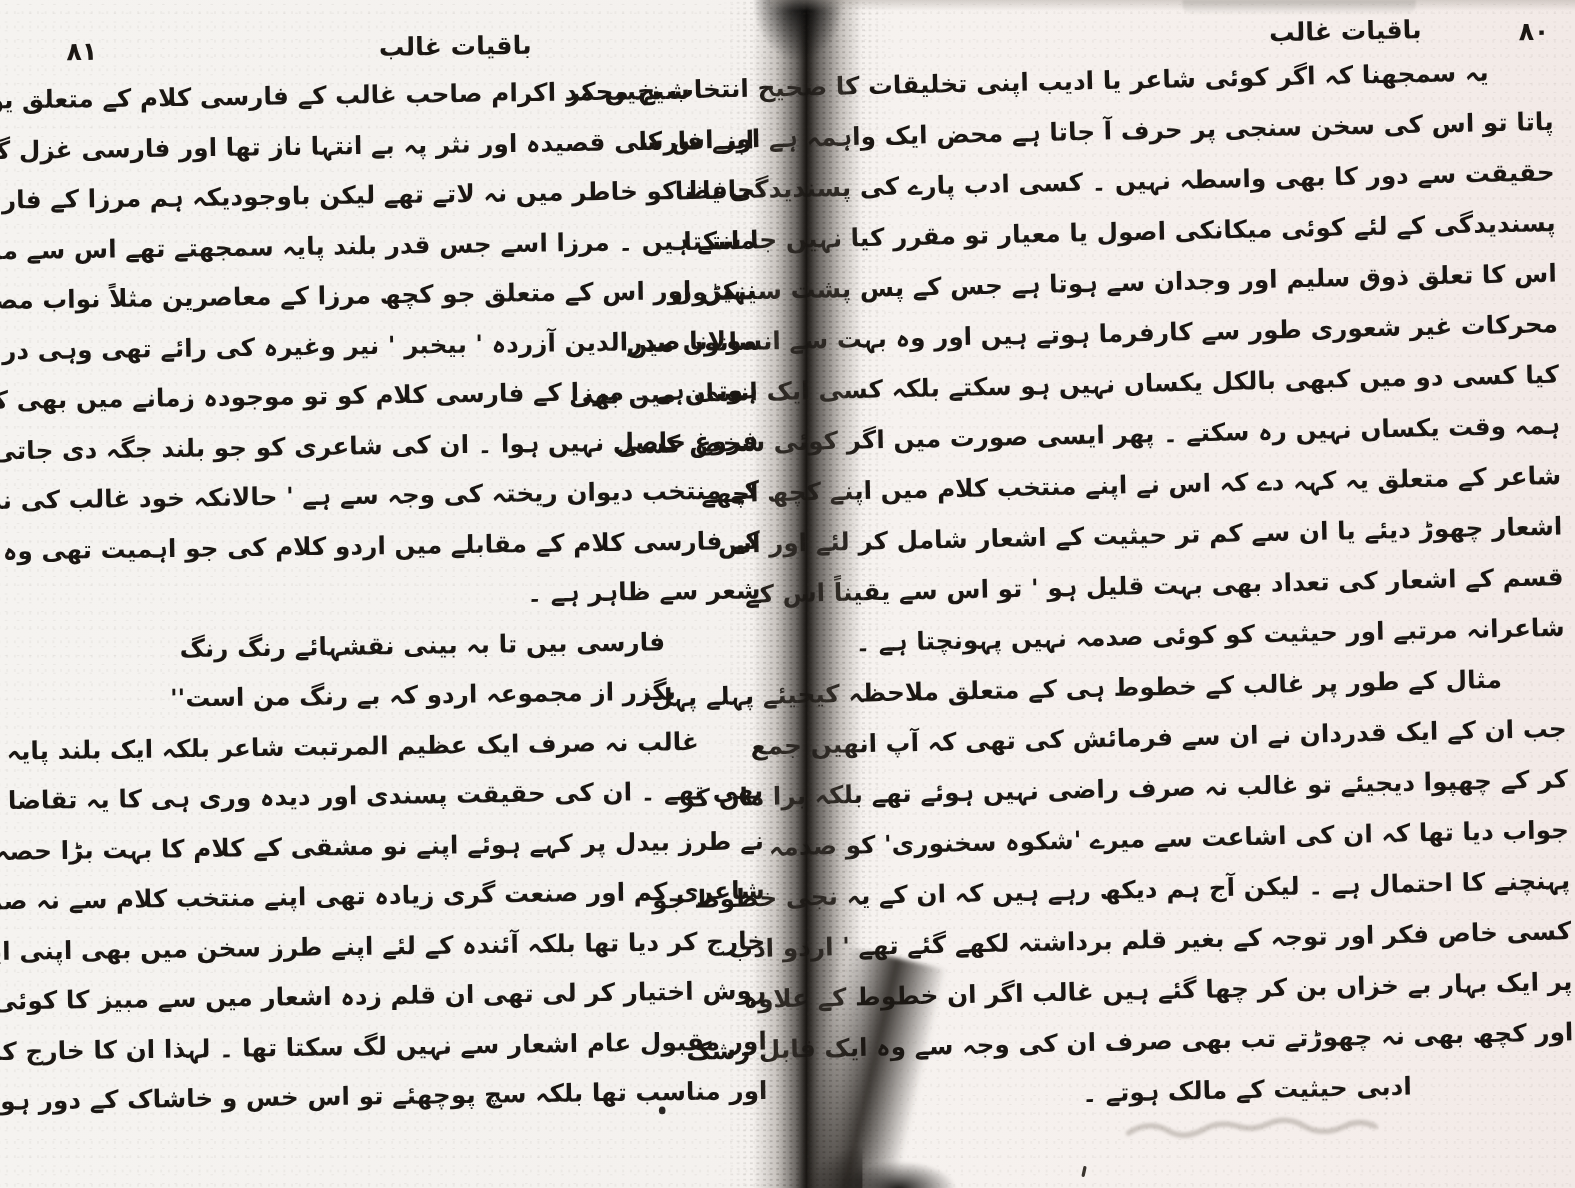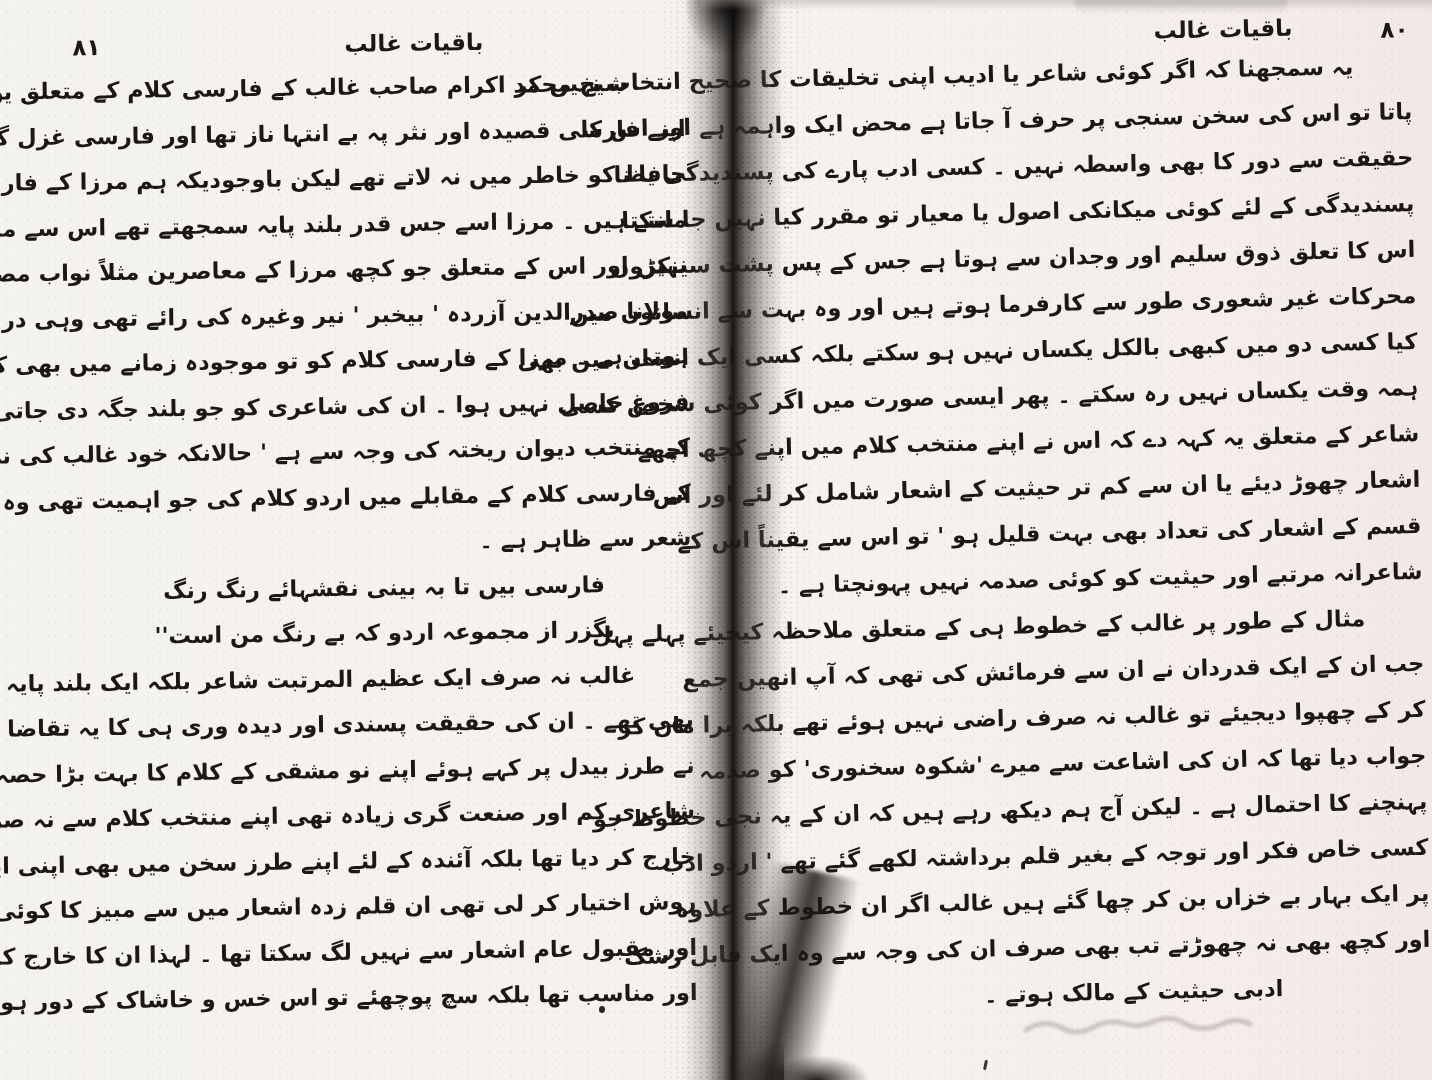--- a/index.html
+++ b/index.html
@@ -24,21 +24,21 @@
   .line{
     white-space:nowrap;text-align:right;
     font-size:22.5px;font-weight:700;
     height:45.5px;line-height:45.5px;
   }
   .indent{padding-right:58px;}
   .verse{text-align:center;padding-left:20px;}
   .endline{padding-right:148px;}
 
   .page.left{left:48px;top:12px;width:636px;transform-origin:100% 0;transform:rotate(-0.8deg);}
-  .page.left .pnum{left:24px;top:14px;}
+  .page.left .pnum{left:12px;top:14px;}
   .page.left .ptitle{left:296px;top:14px;}
   .page.left .pbody{margin-top:48px;}
 
   .page.right{left:778px;top:6px;width:632px;transform-origin:100% 0;transform:rotate(-1.25deg);}
   .page.right .pnum{right:2px;top:10px;}
   .page.right .ptitle{right:118px;top:6px;}
   .page.right .pbody{margin-top:36px;}
   .page.right .line{height:46px;line-height:46px;}
 
   

